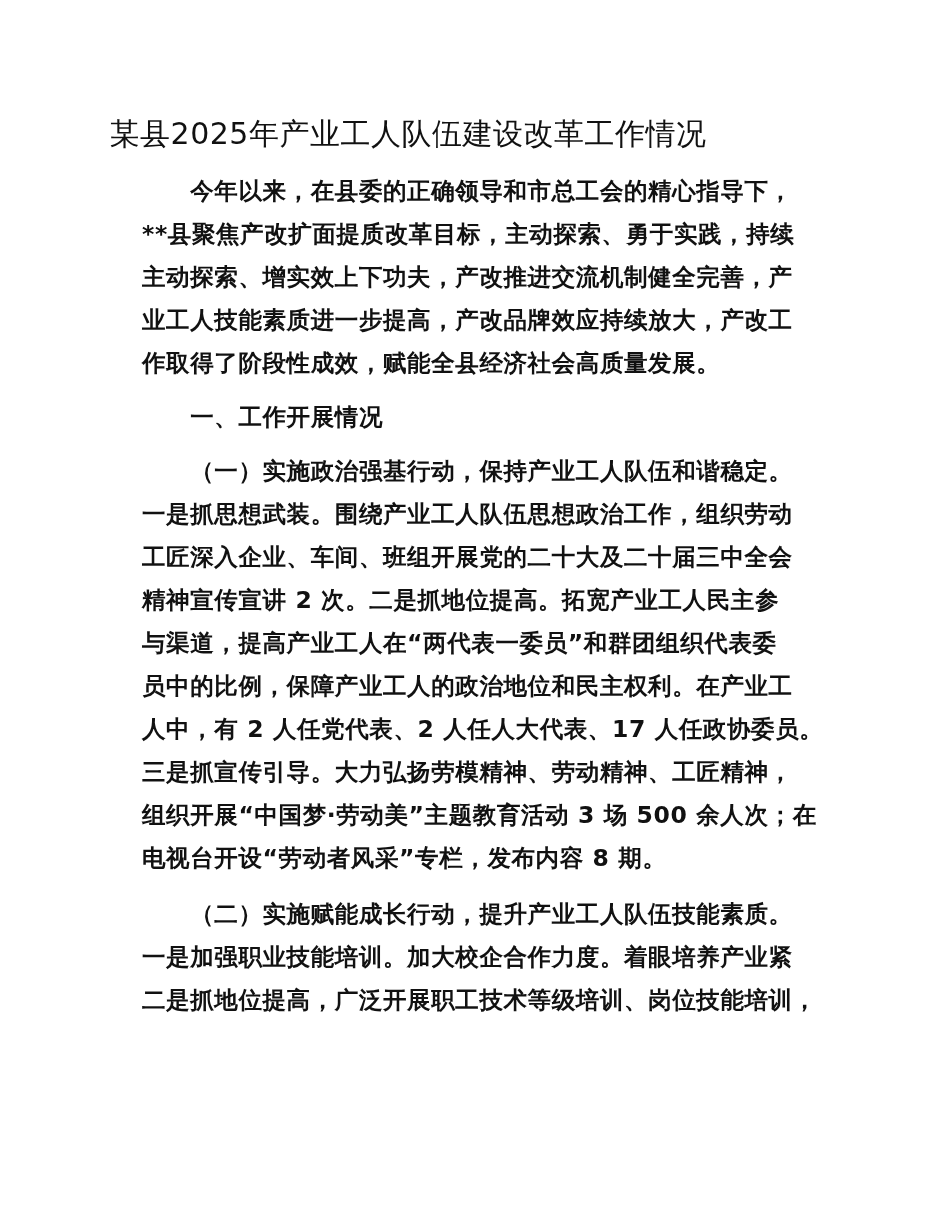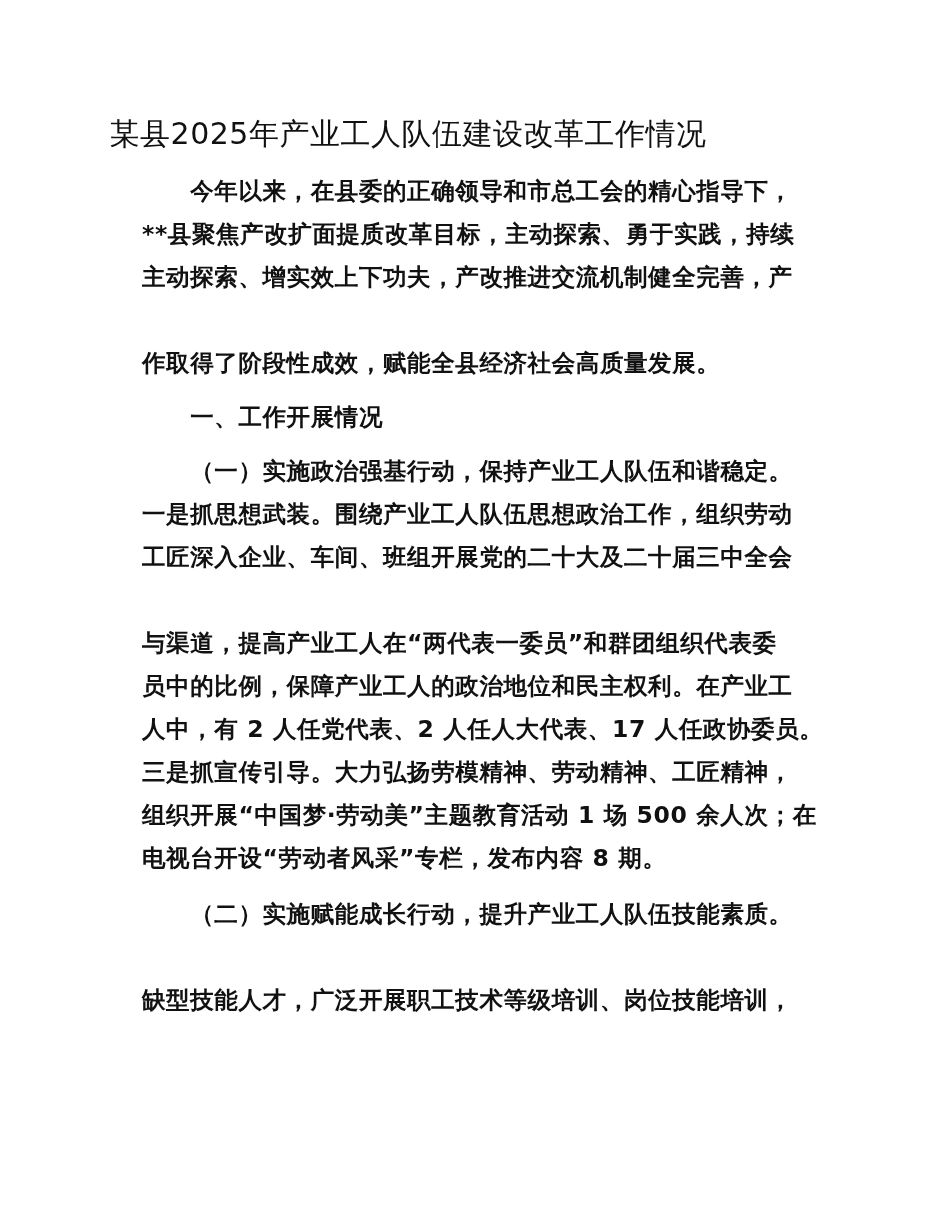--- a/index.html
+++ b/index.html
@@ -13,29 +13,32 @@
 </style>
 </head>
 <body>
 
 <div class="page">
   <div class="title">某县2025年产业工人队伍建设改革工作情况</div>
 
   <div class="line" style="top:176px">　　今年以来，在县委的正确领导和市总工会的精心指导下，</div>
   <div class="line" style="top:219px">**县聚焦产改扩面提质改革目标，主动探索、勇于实践，持续</div>
   <div class="line" style="top:262px">主动探索、增实效上下功夫，产改推进交流机制健全完善，产</div>
+  <div class="line" style="top:305px">业工人技能素质进一步提高，产改品牌效应持续放大，产改工</div>
   <div class="line" style="top:348px">作取得了阶段性成效，赋能全县经济社会高质量发展。</div>
 
   <div class="line" style="top:456px">　　（一）实施政治强基行动，保持产业工人队伍和谐稳定。</div>
 
   <div class="line" style="top:402px">　　一、工作开展情况</div>
   <div class="line" style="top:542px">工匠深入企业、车间、班组开展党的二十大及二十届三中全会</div>
   <div class="line" style="top:499px">一是抓思想武装。围绕产业工人队伍思想政治工作，组织劳动</div>
+  <div class="line" style="top:585px">精神宣传宣讲 2 次。二是抓地位提高。拓宽产业工人民主参</div>
   <div class="line" style="top:671px">员中的比例，保障产业工人的政治地位和民主权利。在产业工</div>
   <div class="line" style="top:628px">与渠道，提高产业工人在“两代表一委员”和群团组织代表委</div>
   <div class="line" style="top:714px">人中，有 2 人任党代表、2 人任人大代表、17 人任政协委员。</div>
   <div class="line" style="top:757px">三是抓宣传引导。大力弘扬劳模精神、劳动精神、工匠精神，</div>
-  <div class="line" style="top:800px">组织开展“中国梦·劳动美”主题教育活动 1 场 500 余人次；在</div>
+  <div class="line" style="top:800px">组织开展“中国梦·劳动美”主题教育活动 3 场 500 余人次；在</div>
   <div class="line" style="top:843px">电视台开设“劳动者风采”专栏，发布内容 8 期。</div>
 
   <div class="line" style="top:899px">　　（二）实施赋能成长行动，提升产业工人队伍技能素质。</div>
-  <div class="line" style="top:985px">缺型技能人才，广泛开展职工技术等级培训、岗位技能培训，</div>
+  <div class="line" style="top:942px">一是加强职业技能培训。加大校企合作力度。着眼培养产业紧</div>
+  <div class="line" style="top:985px">二是抓地位提高，广泛开展职工技术等级培训、岗位技能培训，</div>
 </div>
 
 </body></html>

